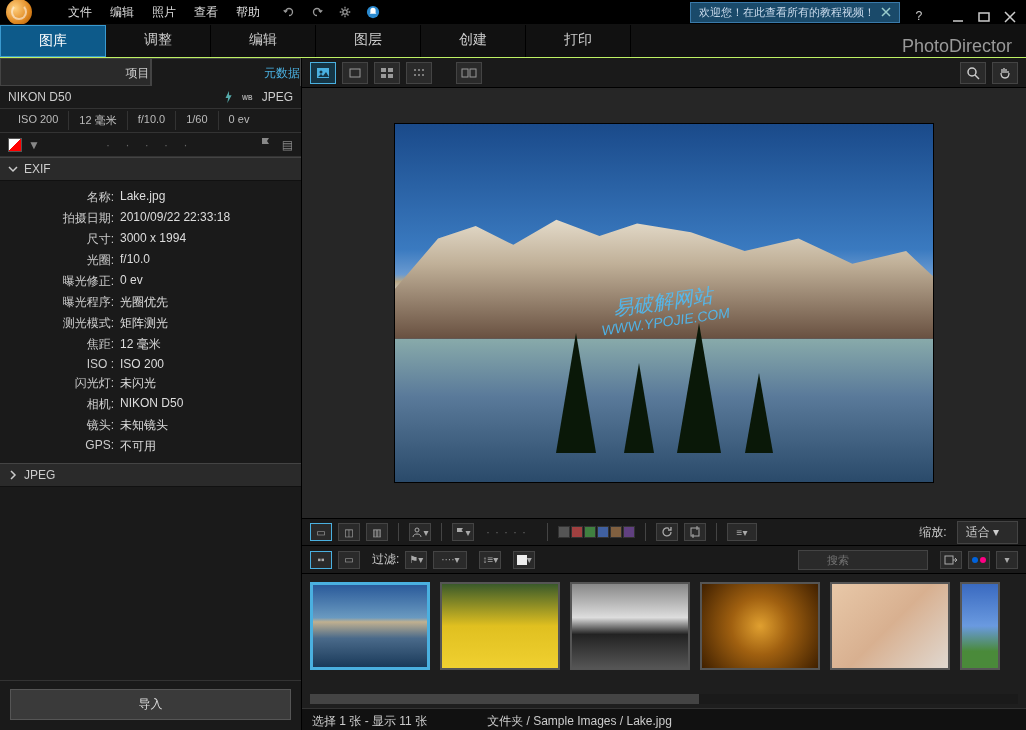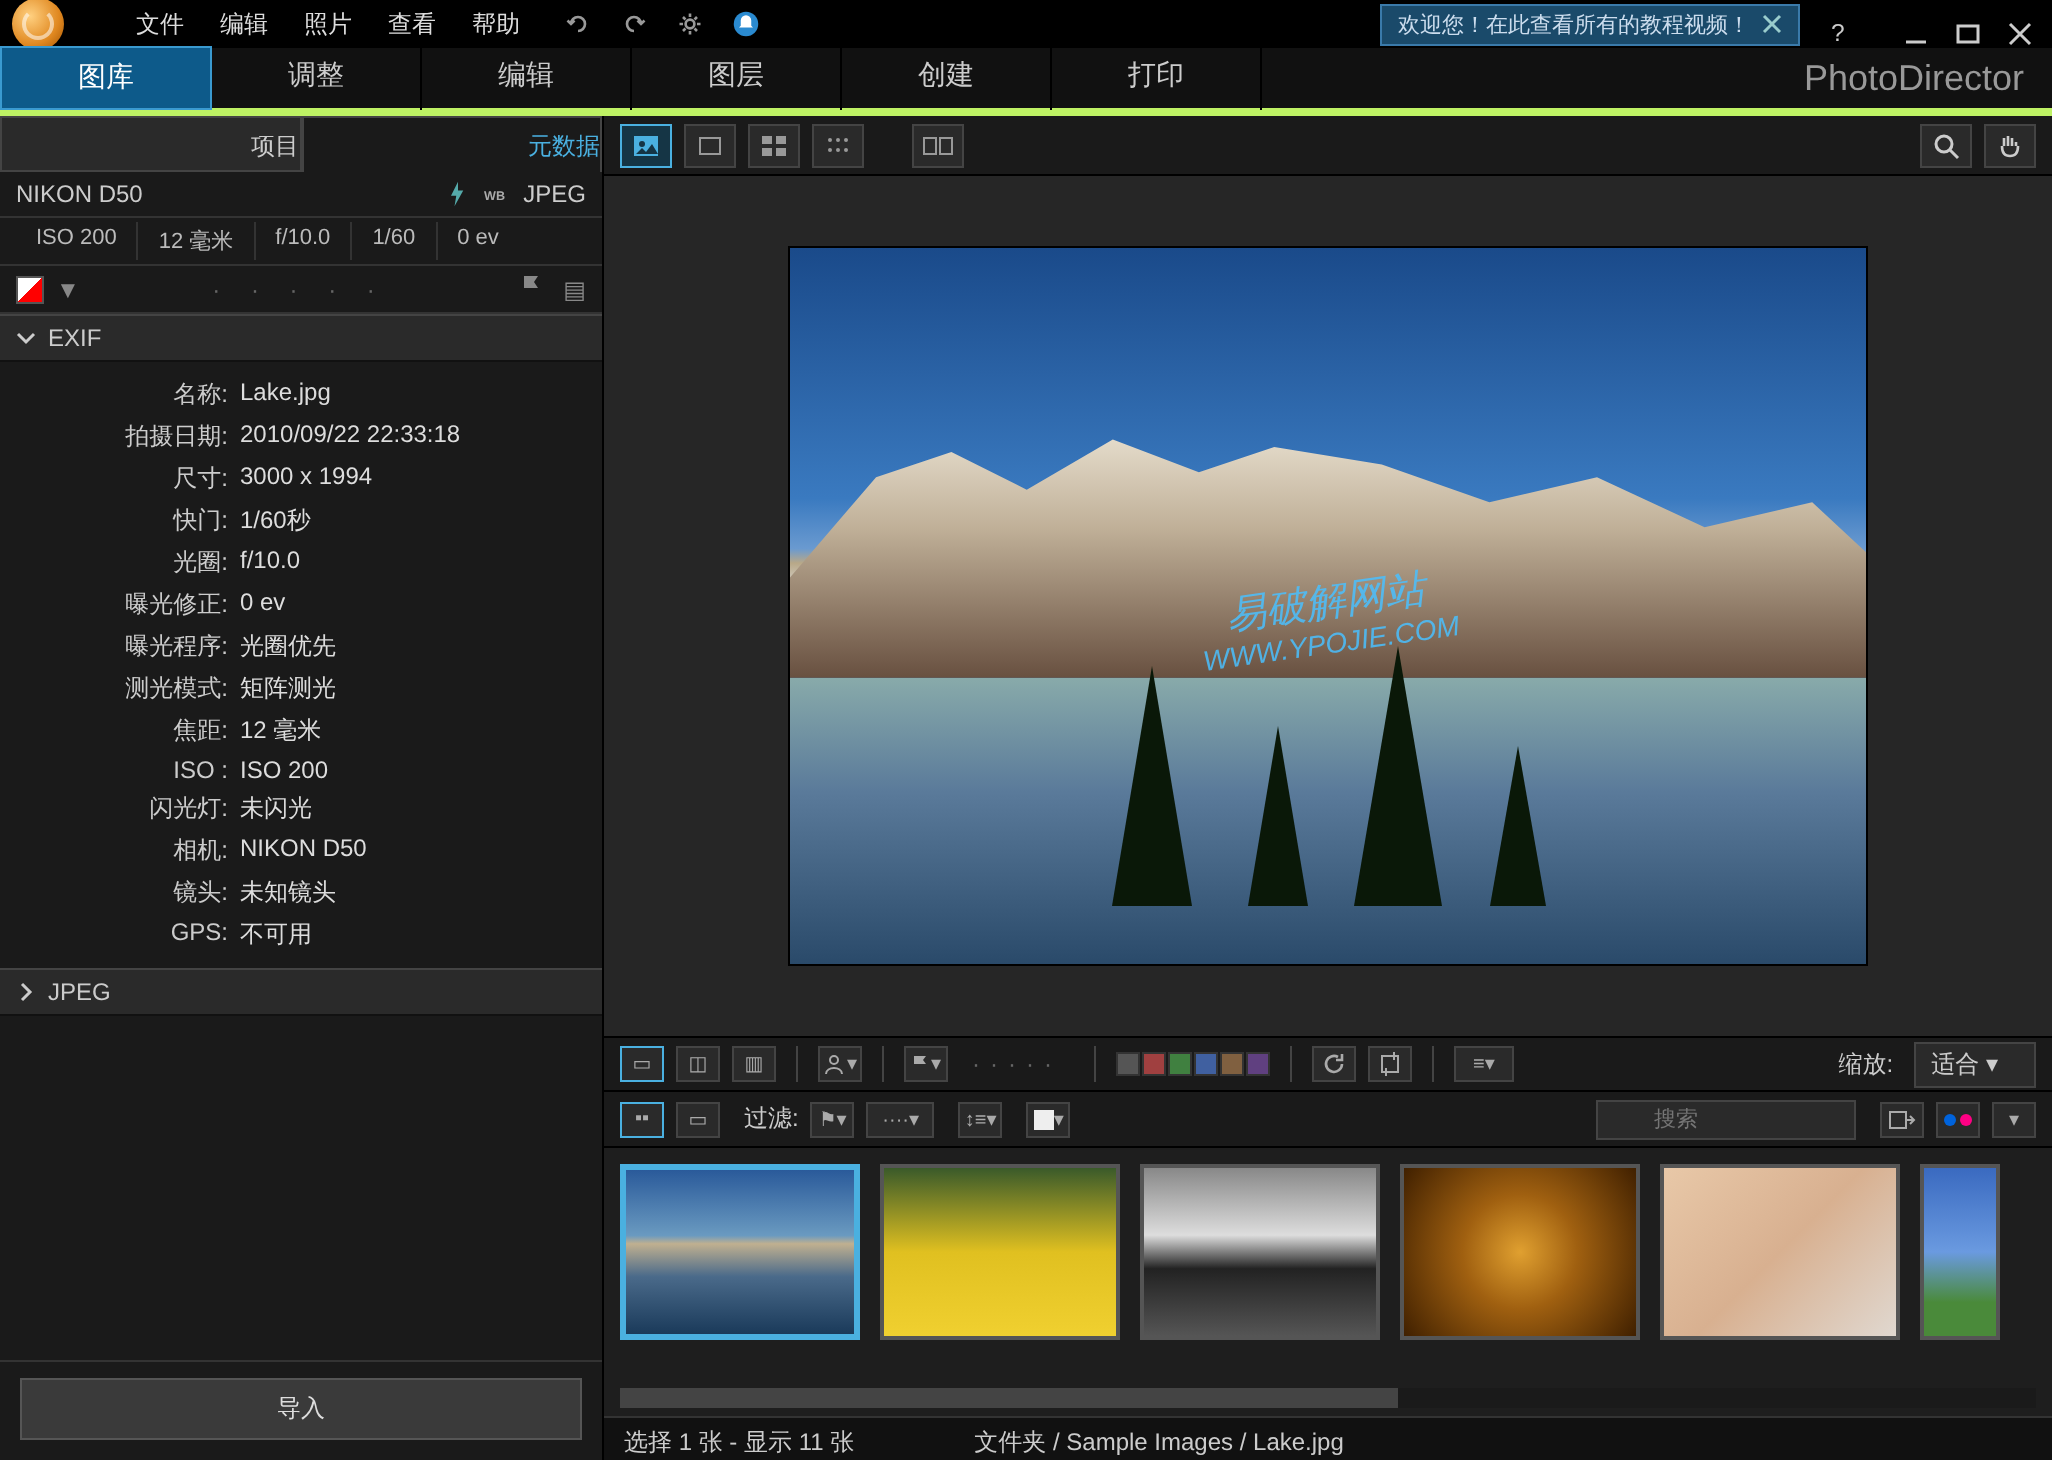--- a/index.html
+++ b/index.html
@@ -12,21 +12,21 @@
 .titlebar-icons { display: flex; gap: 14px; margin-left: 22px; align-items: center; }
 .titlebar-icons svg { width: 14px; height: 14px; }
 .titlebar-right { margin-left: auto; display: flex; align-items: flex-end; gap: 4px; }
 .notif-bar { background: #1a4a6a; border: 1px solid #3a7aaa; padding: 2px 8px; color: #cde; display: flex; align-items: center; gap: 6px; font-size: 11px; }
 .win-controls { display: flex; gap: 14px; margin-left: 14px; margin-right: 6px; }
 .win-controls svg { width: 12px; height: 12px; }
 .logo-circle { width: 26px; height: 26px; border-radius: 50%; background: radial-gradient(circle at 35% 35%, #ffd080, #e08820 60%, #a05000); display: flex; align-items: center; justify-content: center; margin-left: 2px; }
 .logo-inner { width: 16px; height: 16px; border-radius: 50%; border: 2px solid #fff8; border-top-color: transparent; }
 
 
-.tabrow { height: 34px; background: #111; display: flex; align-items: center; border-bottom: 4px solid #bef264; }
+.tabrow { height: 34px; background: #111; display: flex; align-items: flex-end; border-bottom: 1px solid #bef264; }
 .main-tabs { display: flex; }
 .main-tab { padding: 6px 38px; color: #ccc; font-size: 14px; border-right: 1px solid #000; cursor: default; }
 .main-tab.active { background: #0d5a8a; border: 1px solid #3a9ad0; color: #fff; }
 .app-brand { margin-left: auto; margin-right: 14px; color: #999; font-size: 18px; font-weight: 300; }
 
 
 .main { flex: 1; display: flex; min-height: 0; }
 
 
 .leftpanel { width: 302px; background: #1a1a1a; display: flex; flex-direction: column; border-right: 1px solid #000; }
@@ -212,24 +212,20 @@
         </div>
       <div class="kv">
           <div class="k">拍摄日期:</div>
           <div class="v">2010/09/22 22:33:18</div>
         </div>
       <div class="kv">
           <div class="k">尺寸:</div>
           <div class="v">3000 x 1994</div>
         </div>
       <div class="kv">
-          <div class="k">快门:</div>
-          <div class="v">1/60秒</div>
-        </div>
-      <div class="kv">
           <div class="k">光圈:</div>
           <div class="v">f/10.0</div>
         </div>
       <div class="kv">
           <div class="k">曝光修正:</div>
           <div class="v">0 ev</div>
         </div>
       <div class="kv">
           <div class="k">曝光程序:</div>
           <div class="v">光圈优先</div>

